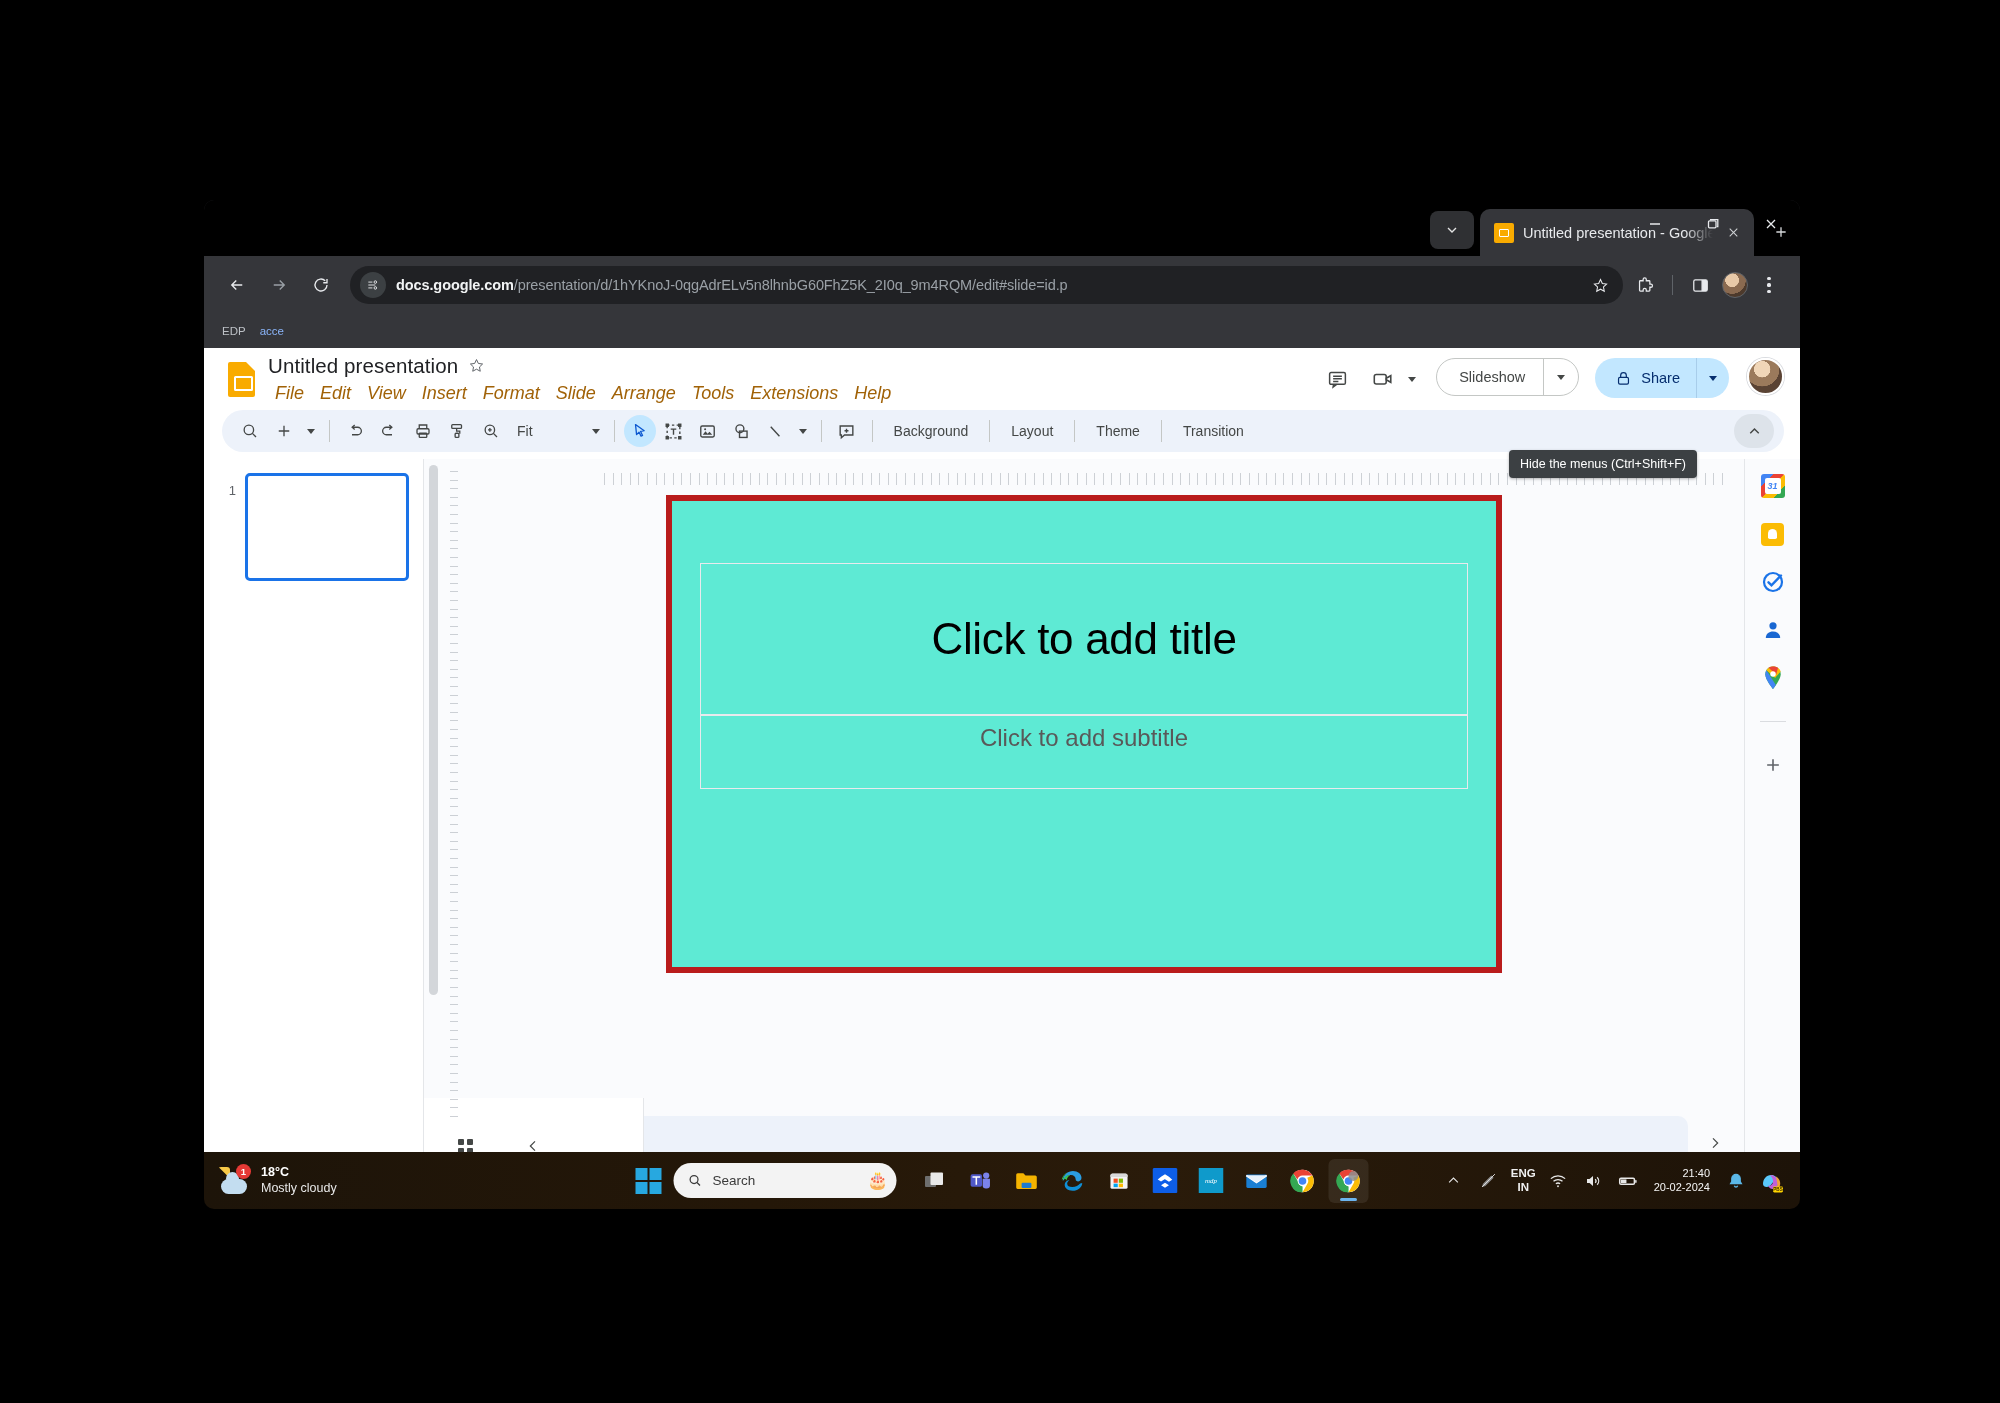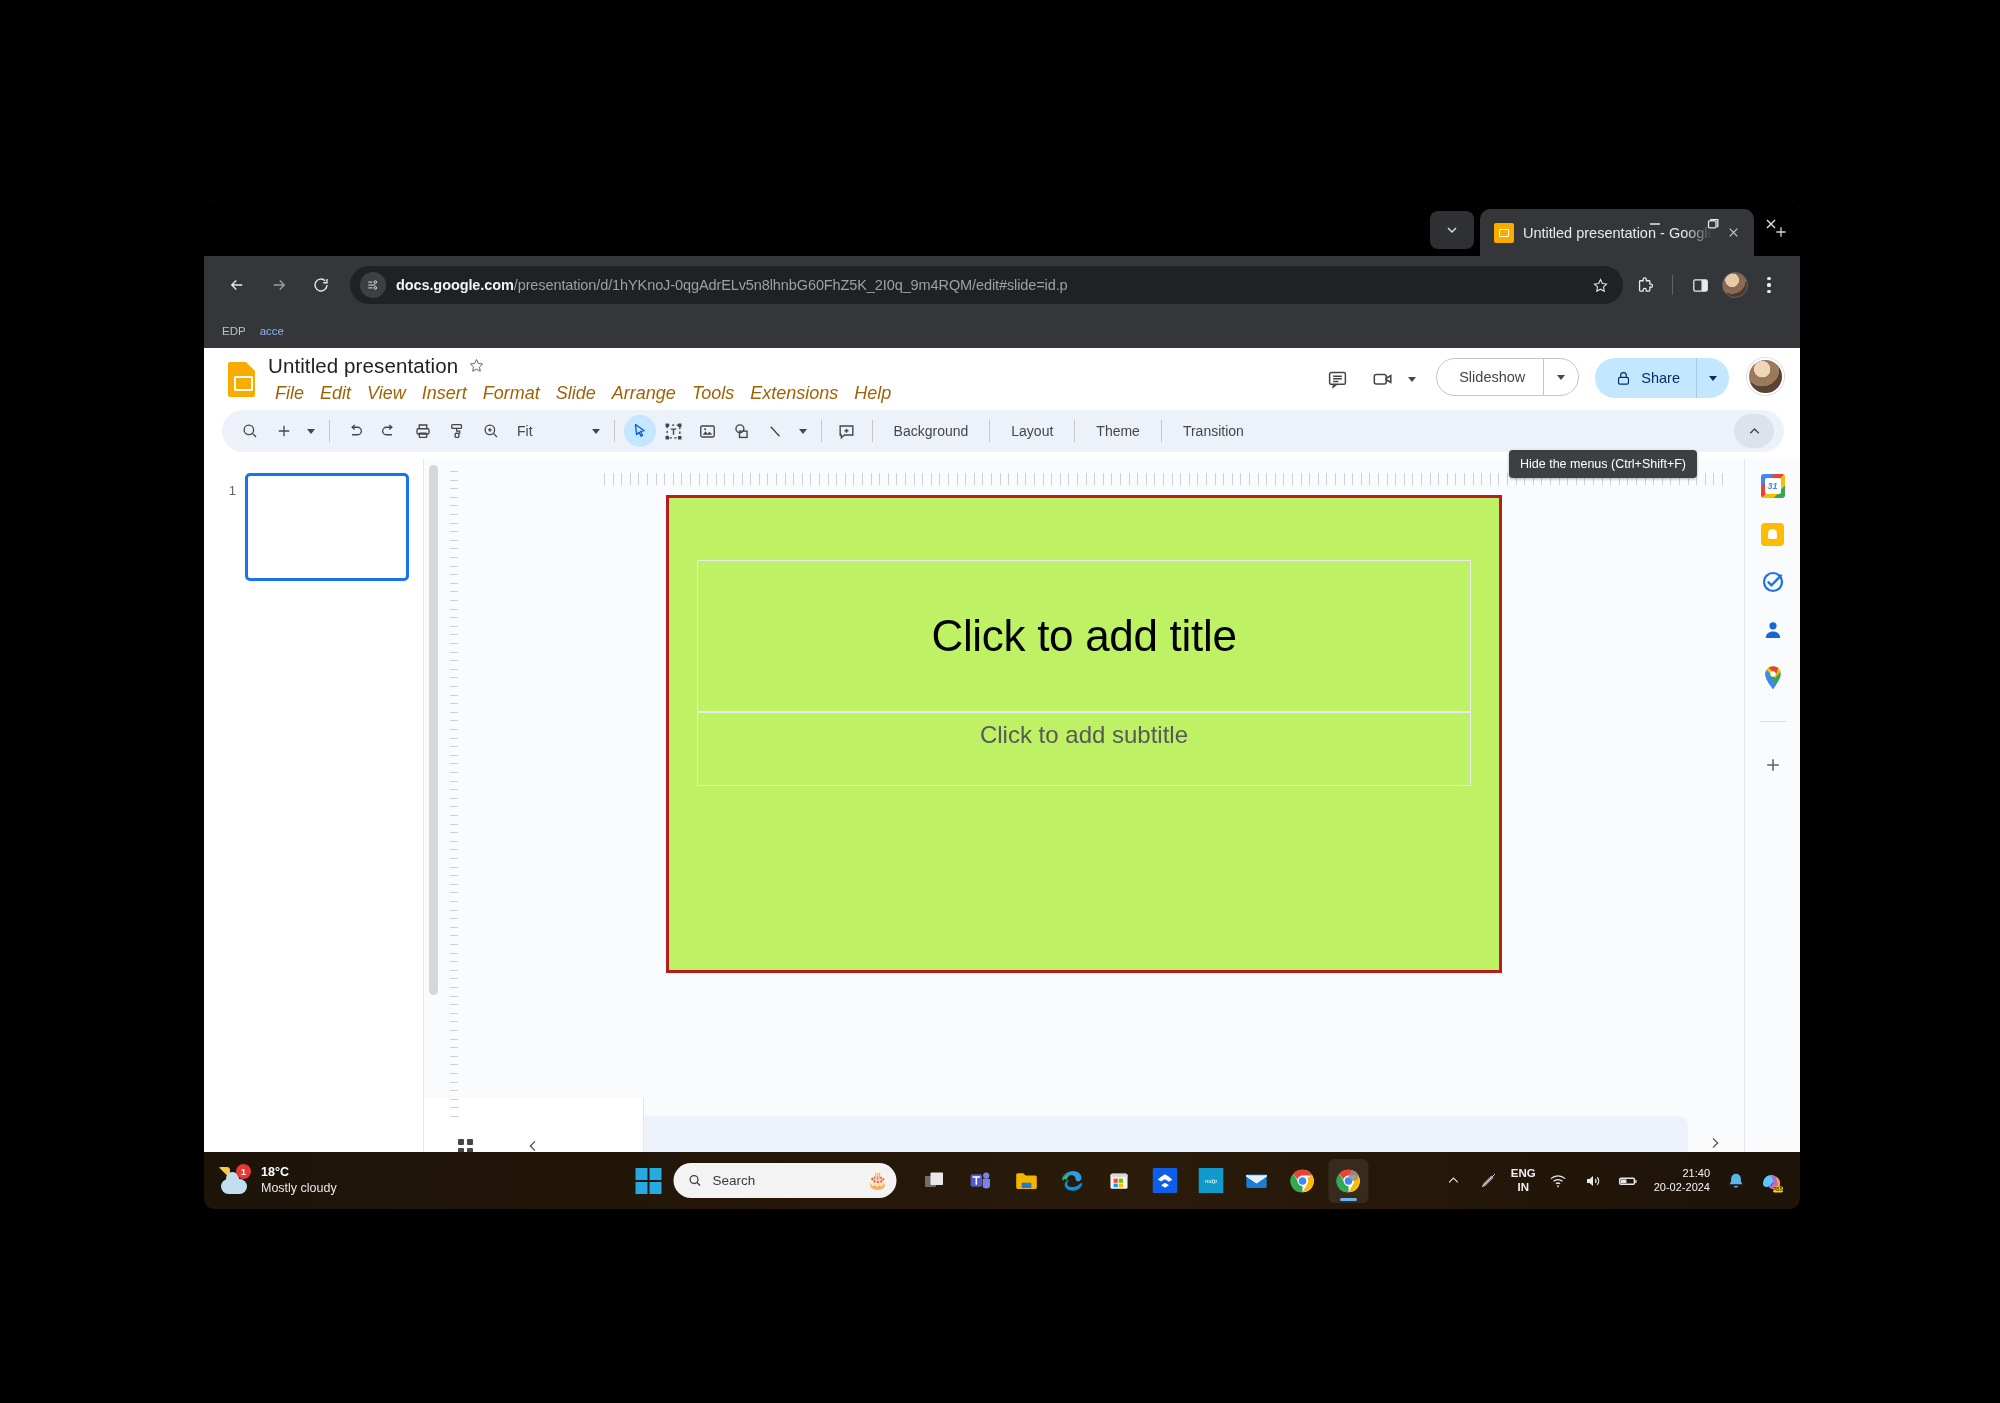--- a/index.html
+++ b/index.html
@@ -400,22 +400,22 @@
   }
 
   .canvas-scroll {
     flex: 1 1 auto;
     position: relative;
     display: flex; align-items: flex-start; justify-content: center;
     padding-top: 36px;
   }
   .slide-canvas {
     width: 836px; height: 478px;
-    background: #bef264;
-    border: 3px solid #b91c1c;
+    background: #5eead4;
+    border: 6px solid #b91c1c;
     position: relative;
   }
   .ph-title {
     position: absolute;
     left: 28px; top: 62px; right: 28px; height: 152px;
     border: 1px solid #e8eaed;
     display: flex; align-items: center; justify-content: center;
     cursor: text;
   }
   .ph-title-text {

